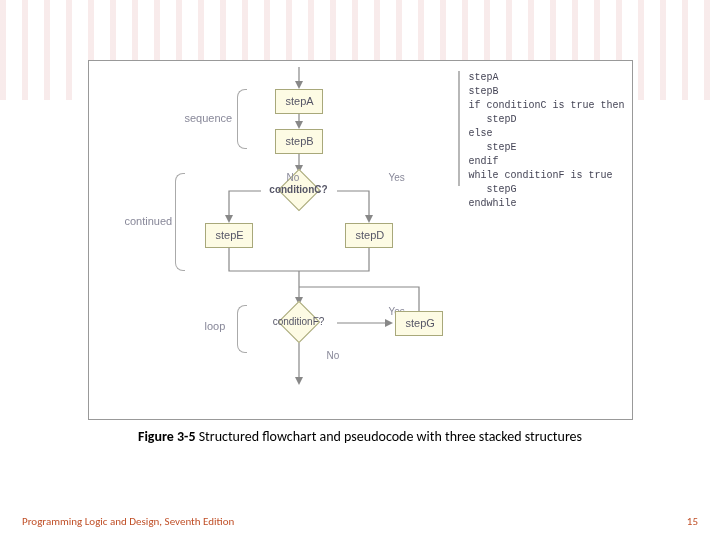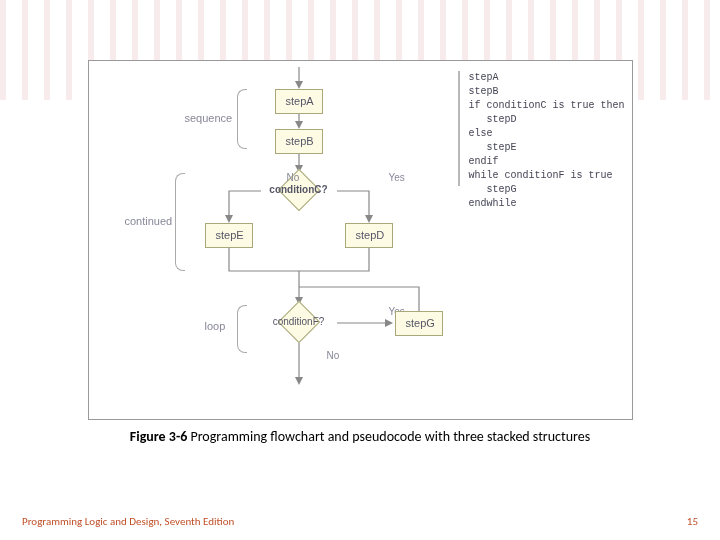--- a/index.html
+++ b/index.html
@@ -197,17 +197,17 @@
 else
    stepE
 endif
 while conditionF is true
    stepG
 endwhile</div>
 
 </div>
 
 <div class="caption">
-  <span class="fig-prefix">Figure 3-6</span><span> Programming flowchart and pseudocode with three stacked structures</span>
+  <span class="fig-prefix">Figure 3-5</span><span> Structured flowchart and pseudocode with three stacked structures</span>
 </div>
 
 <div class="footer-left">Programming Logic and Design, Seventh Edition</div>
 <div class="footer-right">15</div>
 
 </body></html>

